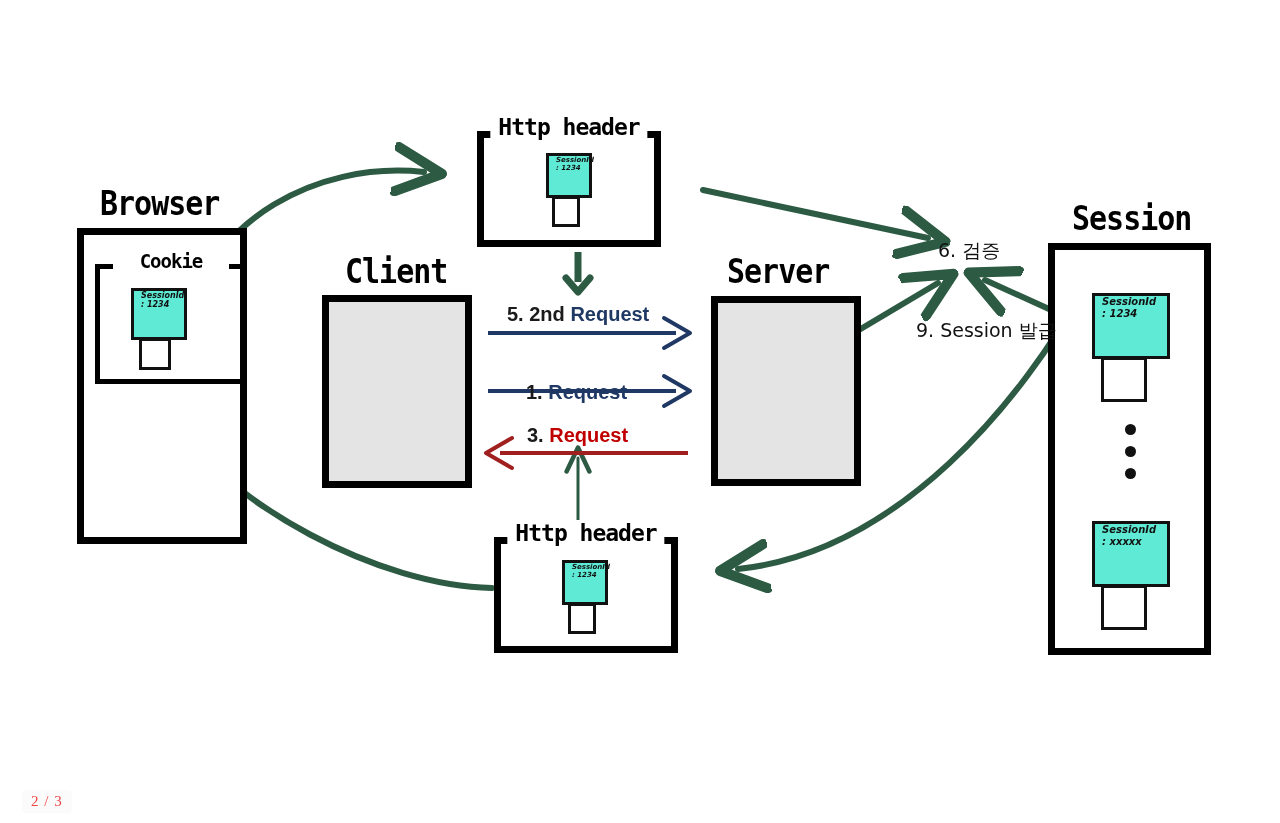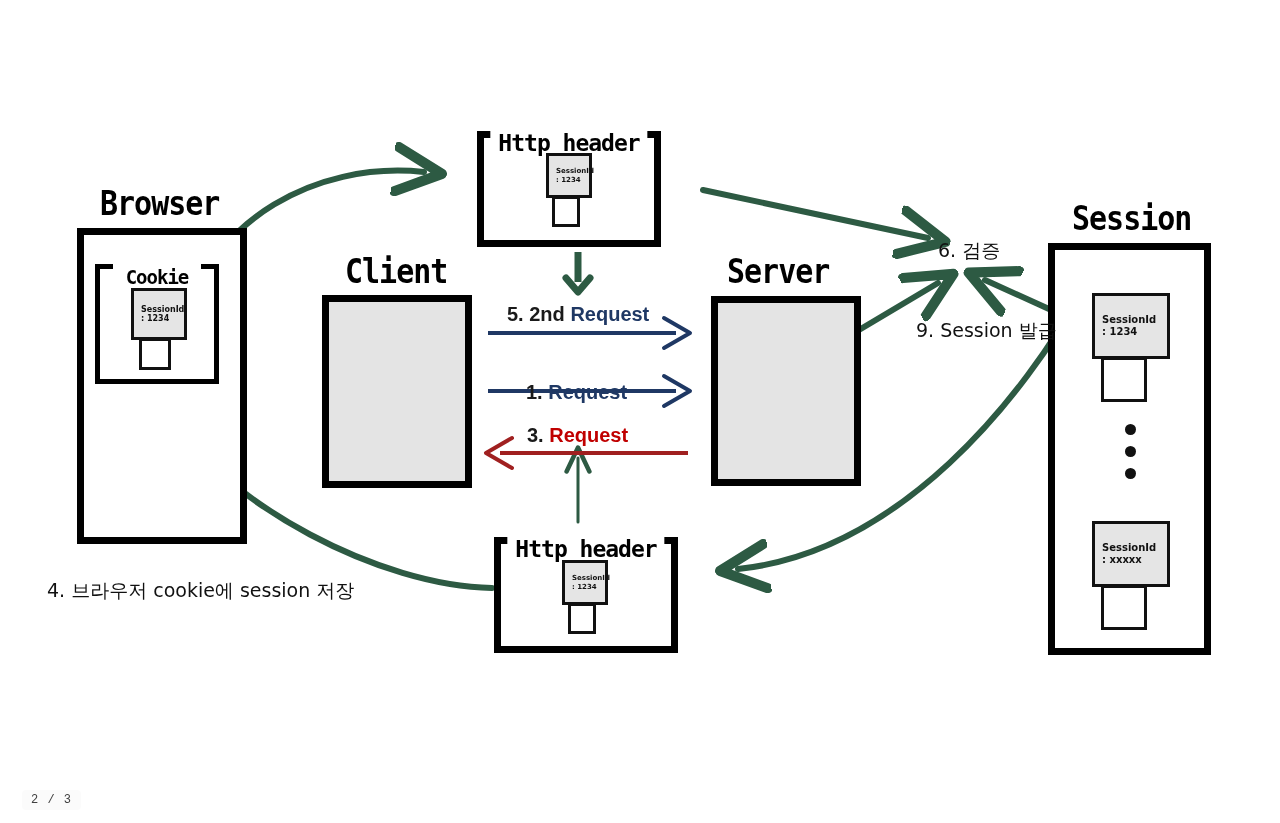--- a/index.html
+++ b/index.html
@@ -53,26 +53,27 @@
   }
   
   .cookie {
     position: absolute;
   }
   .cookie .head {
     position: absolute;
     left: 0;
     top: 0;
     border: 3px solid #111;
-    background: #e5e5e5;
+    background: #5eead4;
     box-sizing: border-box;
     display: flex;
     flex-direction: column;
-    justify-content: center;
+    justify-content: flex-start;
     padding-left: 7px;
+    font-style: italic;
   }
   .cookie .head .l1,
   .cookie .head .l2 {
     font-family: "DejaVu Sans", sans-serif;
     font-weight: bold;
     color: #111;
     line-height: 1.18;
     white-space: nowrap;
   }
   .cookie .tab {
@@ -102,21 +103,20 @@
     left: 50%;
     transform: translateX(-50%);
     background: #fff;
     padding: 0 8px;
     font-family: "DejaVu Sans Mono", monospace;
     font-weight: bold;
     font-size: 23px;
     letter-spacing: -1px;
     color: #000;
     white-space: nowrap;
-    margin-top: 16px;
   }
   
   .flow-label {
     position: absolute;
     font-family: "Liberation Sans", sans-serif;
     font-weight: bold;
     font-size: 20px;
     white-space: nowrap;
     color: #1a1a1a;
   }
@@ -142,23 +142,23 @@
     display: block;
     width: 11px;
     height: 11px;
     border-radius: 50%;
     background: #111;
   }
   .pagebadge {
     position: absolute;
     left: 22px;
     top: 790px;
-    font-family: Liberation Mono, monospace;
-    font-size: 12px;
-    color: #404040;
+    font-family: Liberation Serif, serif;
+    font-size: 15px;
+    color: #ef4444;
     background: #fbfbfb;
     padding: 3px 9px;
     border-radius: 4px;
     letter-spacing: 1px;
   }
 </style>
 </head>
 <body>
 
 <div id="stage">
@@ -209,21 +209,21 @@
 
     <g>
       <line x1="688" y1="453" x2="500" y2="453" stroke="#a02020" stroke-width="4"></line>
       <path d="M512,438 L486,453 L512,468" fill="none" stroke="#a02020" stroke-width="4" stroke-linecap="round" stroke-linejoin="round"></path>
     </g>
   </svg>
 
   <div class="blocky-title" style="left:100px; top:188px; font-size:30px;">Browser</div>
   <div class="outer-box" style="left:77px; top:228px; width:170px; height:316px;"></div>
 
-  <div class="hdrgroup" style="left:95px; top:264px; width:124px; height:120px;">
+  <div class="hdrgroup" style="left:95px; top:264px; width:152px; height:120px;">
     <div class="frame" style="border-width:5px;"></div>
     <div class="topleft" style="left:0;  width:18px; height:5px;"></div>
     <div class="topright" style="right:0; width:18px; height:5px;"></div>
     <div class="legend" style="font-size:19px; top:-14px;">Cookie</div>
   </div>
 
   <div class="cookie" style="left:131px; top:288px; width:56px; height:82px;">
     <div class="head" style="width:56px; height:52px;">
       <div class="l1" style="font-size:8px;">SessionId</div>
       <div class="l2" style="font-size:8px;">: 1234</div>
@@ -301,17 +301,16 @@
     <span class="blue">Request</span>
   </div>
 
   <div class="flow-label" style="left:527px; top:424px;">
     <span class="num">3.</span>
     <span class="red">Request</span>
   </div>
 
   <div class="kr-label" style="left:938px; top:238px;">6. 검증</div>
   <div class="kr-label" style="left:916px; top:318px;">9. Session 발급</div>
-  <div class="kr-label" style="left:47px; top:578px;">4. 브라우저 cookie에 session 저장</div>
 
   <div class="pagebadge">2 / 3</div>
 
 </div>
 
 </body></html>

